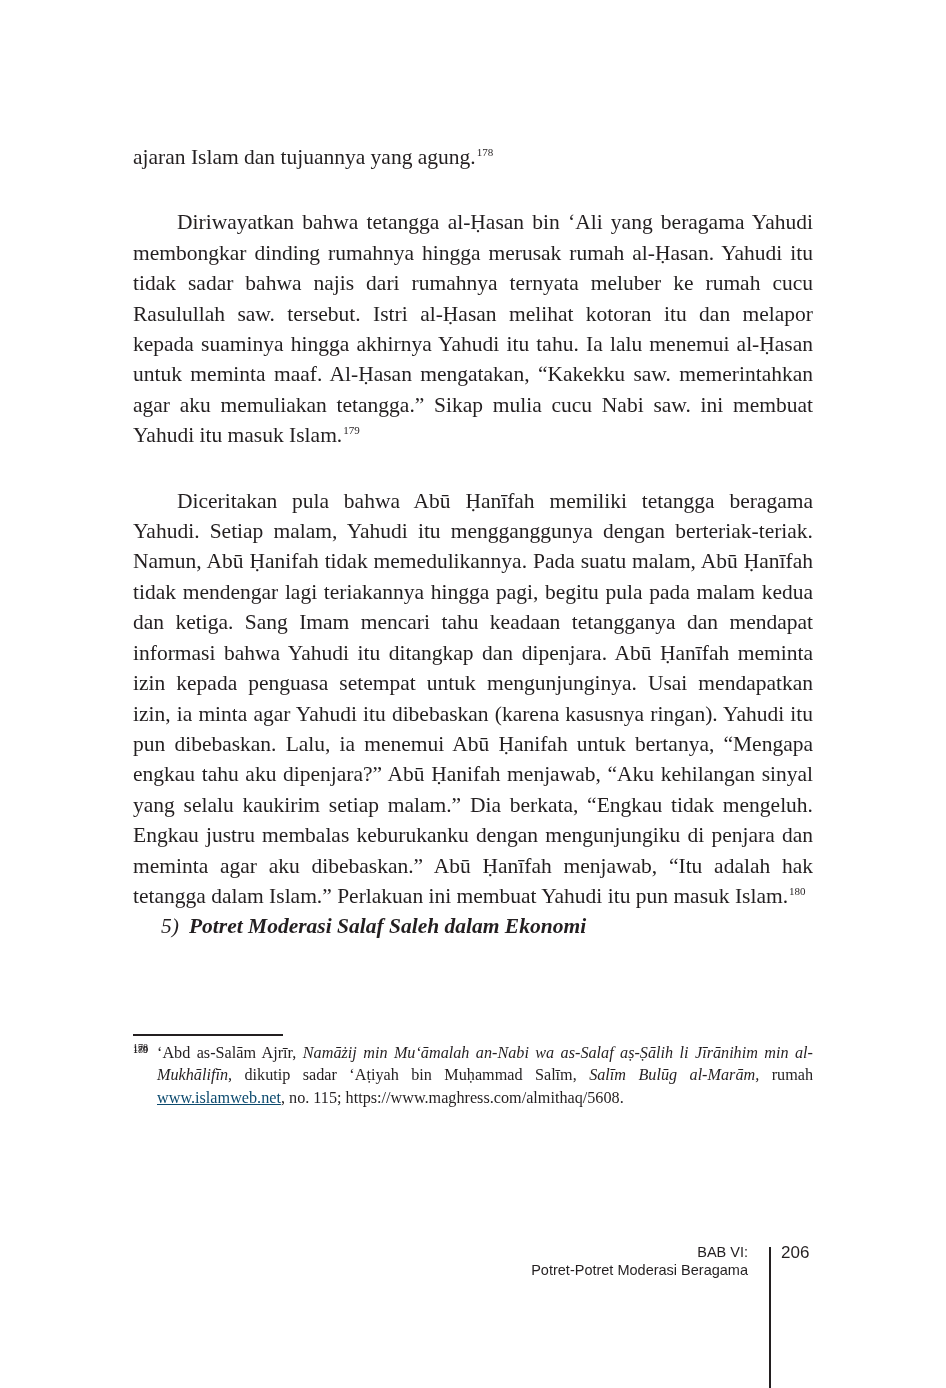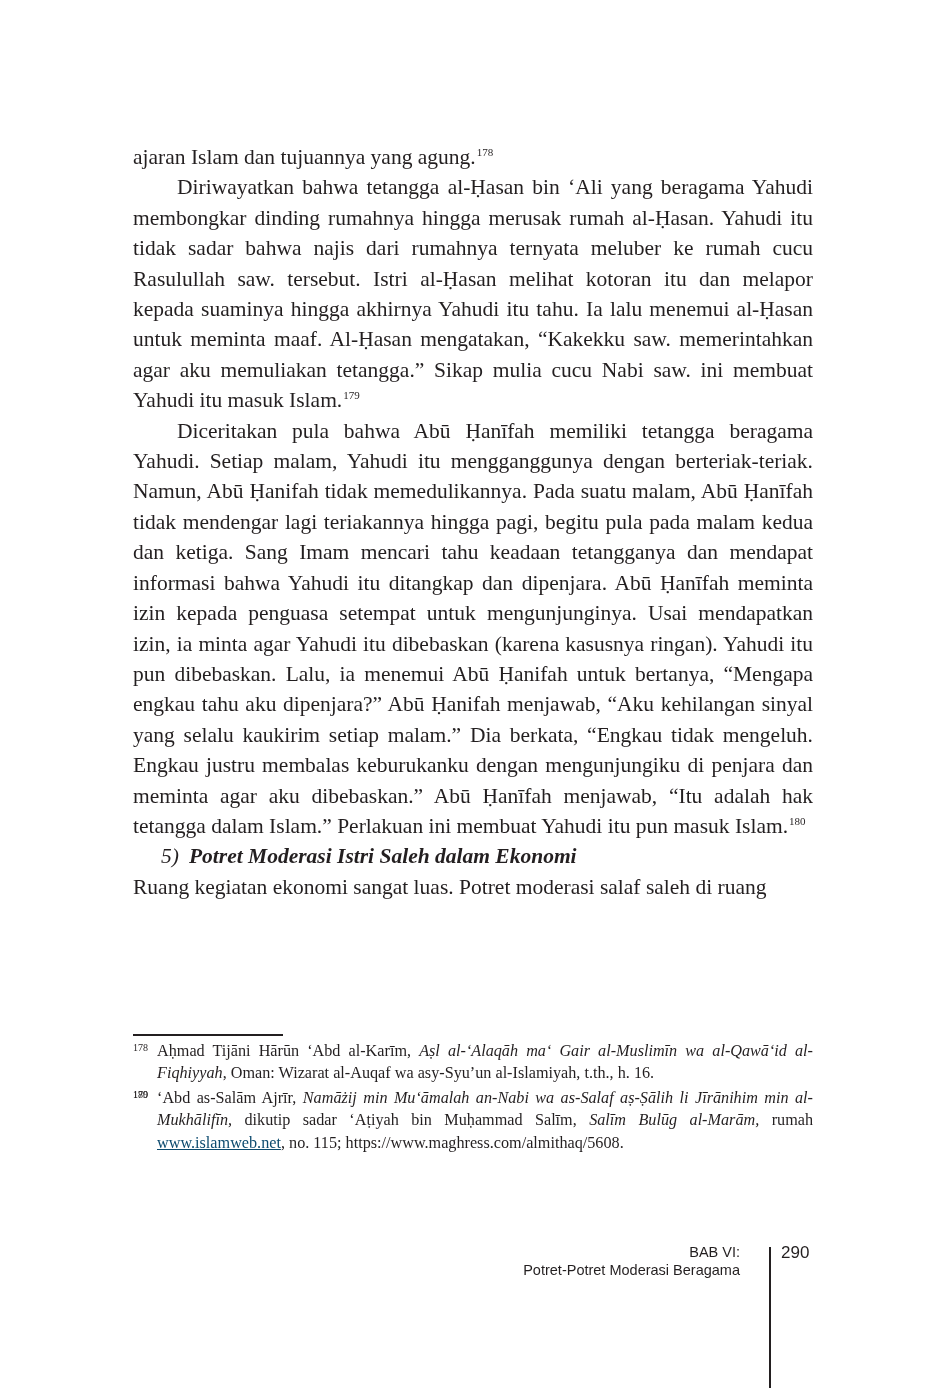--- a/index.html
+++ b/index.html
@@ -4,42 +4,42 @@
 <style>
   html, body { margin: 0; padding: 0; background: #ffffff; }
   body { width: 946px; height: 1388px; position: relative; overflow: hidden; color: #231f20; }
   .page { position: absolute; left: 0; top: 0; width: 946px; height: 1294px; }
   .body-text {
     position: absolute; left: 133px; top: 142px; width: 680px;
     font-family: "Liberation Serif", "DejaVu Serif", serif;
     font-size: 21.5px; line-height: 30.4px; text-align: justify;
   }
   .body-text p { margin: 0; }
-  .body-text p.indent { text-indent: 44px; }
+  .body-text p.indent { text-indent: 44px; margin-top: 35px; }
   sup.fn { font-size: 11px; line-height: 0; vertical-align: 0.75em; margin-left: 1px; }
   .heading {
     margin: 30px 0 2px 0; font-style: italic; font-weight: bold;
     padding-left: 28px; text-align: left;
   }
   .heading .num { font-weight: normal; font-style: italic; margin-right: 10px; }
   .fn-rule {
     position: absolute; left: 133px; top: 1034px; width: 150px; height: 0;
     border-top: 2px solid #231f20;
   }
   .footnotes {
     position: absolute; left: 133px; top: 1040px; width: 680px;
     font-family: "Liberation Serif", "DejaVu Serif", serif;
     font-size: 16.2px; line-height: 22.4px;
   }
   .footnote { position: relative; padding-left: 24px; text-align: justify; margin-bottom: 2px; }
   .footnote .fn-num { position: absolute; left: 0; top: -3px; font-size: 10px; }
   .footnote i { font-style: italic; }
   .footnote a { color: #1a1aa6; text-decoration: underline; }
   .running-head {
-    position: absolute; right: 206px; top: 1243px; text-align: right;
+    position: absolute; right: 198px; top: 1243px; text-align: right;
     font-family: "Liberation Sans", "DejaVu Sans", sans-serif;
     font-size: 14.5px; line-height: 18px; color: #231f20;
   }
   .page-rule {
     position: absolute; left: 769px; top: 1247px; width: 2px; height: 141px; background: #231f20;
   }
   .page-number {
     position: absolute; left: 781px; top: 1243px;
     font-family: "Liberation Sans", "DejaVu Sans", sans-serif;
     font-size: 17px; line-height: 20px; color: #231f20;
@@ -47,40 +47,38 @@
 </style>
 </head>
 <body>
 
 <div class="page">
 
   <div class="body-text">
     <p><span>ajaran Islam dan tujuannya yang agung.</span><sup class="fn">178</sup></p>
     <p class="indent"><span>Diriwayatkan bahwa tetangga al-Ḥasan bin ‘Ali yang beragama Yahudi membongkar dinding rumahnya hingga merusak rumah al-Ḥasan. Yahudi itu tidak sadar bahwa najis dari rumahnya ternyata meluber ke rumah cucu Rasulullah saw. tersebut. Istri al-Ḥasan melihat kotoran itu dan melapor kepada suaminya hingga akhirnya Yahudi itu tahu. Ia lalu menemui al-Ḥasan untuk meminta maaf. Al-Ḥasan mengatakan, “Kakekku saw. memerintahkan agar aku memuliakan tetangga.” Sikap mulia cucu Nabi saw. ini membuat Yahudi itu masuk Islam.</span><sup class="fn">179</sup></p>
     <p class="indent"><span>Diceritakan pula bahwa Abū Ḥanīfah memiliki tetangga beragama Yahudi. Setiap malam, Yahudi itu mengganggunya dengan berteriak-teriak. Namun, Abū Ḥanifah tidak memedulikannya. Pada suatu malam, Abū Ḥanīfah tidak mendengar lagi teriakannya hingga pagi, begitu pula pada malam kedua dan ketiga. Sang Imam mencari tahu keadaan tetangganya dan mendapat informasi bahwa Yahudi itu ditangkap dan dipenjara. Abū Ḥanīfah meminta izin kepada penguasa setempat untuk mengunjunginya. Usai mendapatkan izin, ia minta agar Yahudi itu dibebaskan (karena kasusnya ringan). Yahudi itu pun dibebaskan. Lalu, ia menemui Abū Ḥanifah untuk bertanya, “Mengapa engkau tahu aku dipenjara?” Abū Ḥanifah menjawab, “Aku kehilangan sinyal yang selalu kaukirim setiap malam.” Dia berkata, “Engkau tidak mengeluh. Engkau justru membalas keburukanku dengan mengunjungiku di penjara dan meminta agar aku dibebaskan.” Abū Ḥanīfah menjawab, “Itu adalah hak tetangga dalam Islam.” Perlakuan ini membuat Yahudi itu pun masuk Islam.</span><sup class="fn">180</sup></p>
-    <p class="heading"><span class="num">5)</span><span>Potret Moderasi Istri Saleh dalam Ekonomi</span></p>
-    <p>Ruang kegiatan ekonomi sangat luas. Potret moderasi salaf saleh di ruang</p>
+    <p class="heading"><span class="num">5)</span><span>Potret Moderasi Salaf Saleh dalam Ekonomi</span></p>
   </div>
 
   <div class="fn-rule"></div>
 
   <div class="footnotes">
     <div class="footnote">
       <span class="fn-num">178</span>
-      <span class="fn-body"><span>Aḥmad Tijāni Hārūn ‘Abd al-Karīm, </span><i>Aṣl al-‘Alaqāh ma‘ Gair al-Muslimīn wa al-Qawā‘id al-Fiqhiyyah</i><span>, Oman: Wizarat al-Auqaf wa asy-Syu’un al-Islamiyah, t.th., h. 16.</span></span>
     </div>
     <div class="footnote">
       <span class="fn-num">179</span>
     </div>
     <div class="footnote">
       <span class="fn-num">180</span>
       <span class="fn-body"><span>‘Abd as-Salām Ajrīr, </span><i>Namāżij min Mu‘āmalah an-Nabi wa as-Salaf aṣ-Ṣālih li Jīrānihim min al-Mukhālifīn,</i><span> dikutip sadar ‘Aṭiyah bin Muḥammad Salīm, </span><i>Salīm Bulūg al-Marām,</i><span> rumah </span><a style="color: #0c4a6e;">www.islamweb.net</a><span>, no. 115; https://www.maghress.com/almithaq/5608.</span></span>
     </div>
   </div>
 
   <div class="running-head">
     <div>BAB VI:</div>
     <div>Potret-Potret Moderasi Beragama</div>
   </div>
   <div class="page-rule"></div>
-  <div class="page-number">290</div>
+  <div class="page-number">206</div>
 
 </div>
 
 </body></html>

